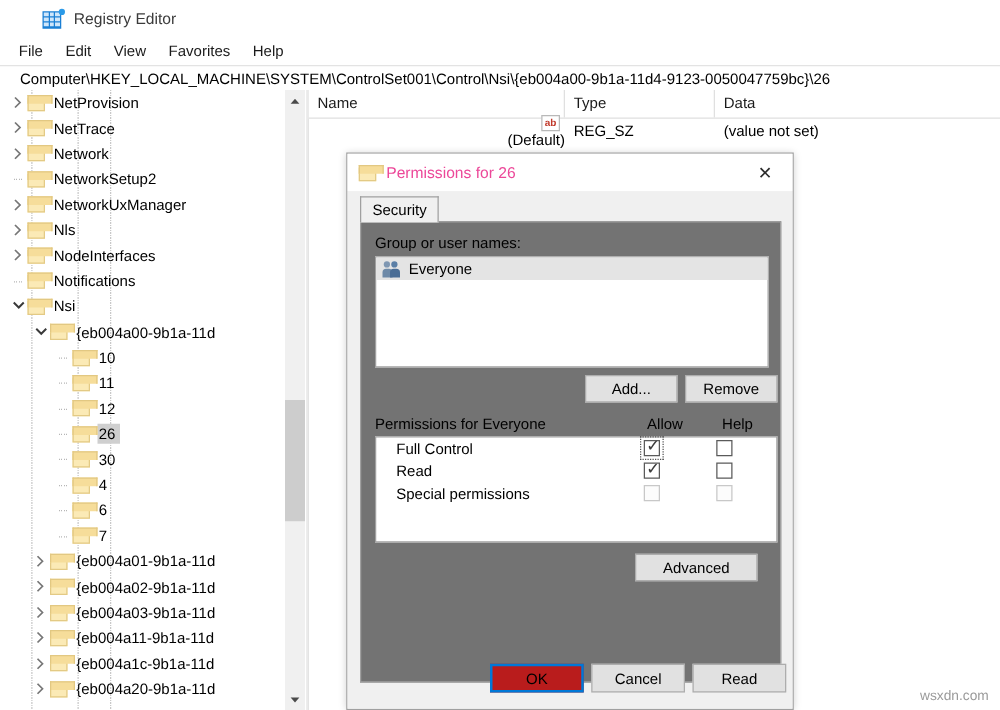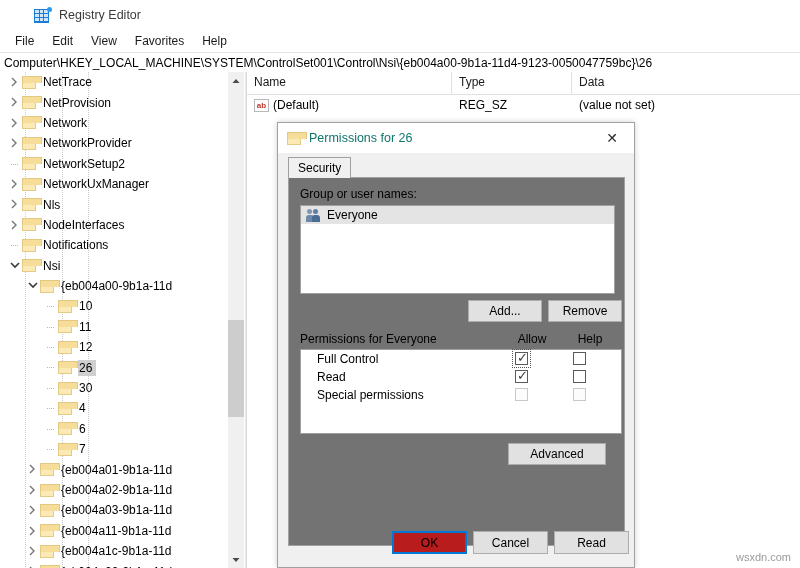--- a/index.html
+++ b/index.html
@@ -73,21 +73,21 @@
     cursor: default;
   }
 
   
   #addressbar {
     height: 19px;
     border-top: 1px solid #e3e3e3;
     border-bottom: 5px solid #1d4ed8;
     display: flex;
     align-items: center;
-    padding-left: 4px;
+    padding-left: 16px;
     background: #ffffff;
     font-size: 12px;
     white-space: nowrap;
     overflow: hidden;
   }
 
   
   #main {
     position: absolute;
     left: 0;
@@ -231,21 +231,21 @@
   .col-type { width: 120px; }
   .col-data { flex: 1 1 auto; border-right: none !important; }
 
   .value-row {
     display: flex;
     height: 20px;
     align-items: center;
     font-size: 12px;
   }
   .value-row .cell { box-sizing: border-box; padding-left: 7px; }
-  .value-row .cell.c-name { width: 205px; display: flex; align-items: flex-end; }
+  .value-row .cell.c-name { width: 205px; display: flex; align-items: flex-end; flex-direction: column; }
   .value-row .cell.c-type { width: 120px; }
   .value-row .cell.c-data { flex: 1 1 auto; }
   .ab-icon {
     width: 15px; height: 13px;
     margin-right: 4px;
     border: 1px solid #b9b9b9;
     background: #ffffff;
     font-size: 8px;
     font-weight: bold;
     color: #c0392b;
@@ -287,21 +287,21 @@
     width: 6px; height: 3px;
     background: #f6dd9a; border: 1px solid #e2c882; border-bottom: none;
     box-sizing: border-box;
   }
   #perm-titlebar .fold .body {
     position: absolute; left: 0; top: 2px;
     width: 14px; height: 11px;
     background: #fbeab6; border: 1px solid #e3ca85;
     box-sizing: border-box;
   }
-  #perm-title { font-size: 12.5px; color: #0f766e; }
+  #perm-title { font-size: 12.5px; color: #ec4899; }
   #perm-close {
     margin-left: auto;
     width: 44px; height: 30px;
     display: flex; align-items: center; justify-content: center;
     font-size: 14px; color: #2b2b2b;
   }
 
   #perm-body {
     position: absolute;
     left: 0; top: 30px; right: 0; bottom: 0;
@@ -534,60 +534,47 @@
           <div class="indent" style="width: 7px;"></div>
           <div class="twisty">
             <svg width="8" height="10" viewBox="0 0 8 10">
               <path d="M2 1 L6 5 L2 9" fill="none" stroke="#767676" stroke-width="1.4"></path>
             </svg>
           </div>
           <div class="folder">
             <div class="tab"></div>
             <div class="body"></div>
           </div>
+          <span class="label">NetProvision</span>
+        </div>
+        <div class="tree-row">
+          <div class="indent" style="width: 7px;"></div>
+          <div class="twisty">
+            <svg width="8" height="10" viewBox="0 0 8 10">
+              <path d="M2 1 L6 5 L2 9" fill="none" stroke="#767676" stroke-width="1.4"></path>
+            </svg>
+          </div>
+          <div class="folder">
+            <div class="tab"></div>
+            <div class="body"></div>
+          </div>
           <span class="label">NetTrace</span>
         </div>
         <div class="tree-row">
           <div class="indent" style="width: 7px;"></div>
           <div class="twisty">
             <svg width="8" height="10" viewBox="0 0 8 10">
               <path d="M2 1 L6 5 L2 9" fill="none" stroke="#767676" stroke-width="1.4"></path>
             </svg>
           </div>
           <div class="folder">
             <div class="tab"></div>
             <div class="body"></div>
           </div>
-          <span class="label">NetProvision</span>
-        </div>
-        <div class="tree-row">
-          <div class="indent" style="width: 7px;"></div>
-          <div class="twisty">
-            <svg width="8" height="10" viewBox="0 0 8 10">
-              <path d="M2 1 L6 5 L2 9" fill="none" stroke="#767676" stroke-width="1.4"></path>
-            </svg>
-          </div>
-          <div class="folder">
-            <div class="tab"></div>
-            <div class="body"></div>
-          </div>
           <span class="label">Network</span>
-        </div>
-        <div class="tree-row">
-          <div class="indent" style="width: 7px;"></div>
-          <div class="twisty">
-            <svg width="8" height="10" viewBox="0 0 8 10">
-              <path d="M2 1 L6 5 L2 9" fill="none" stroke="#767676" stroke-width="1.4"></path>
-            </svg>
-          </div>
-          <div class="folder">
-            <div class="tab"></div>
-            <div class="body"></div>
-          </div>
-          <span class="label">NetworkProvider</span>
         </div>
         <div class="tree-row">
           <div class="indent" style="width: 7px;"></div>
           <div class="twisty">
             <div class="elbow" style="left: 4px;"></div>
           </div>
           <div class="folder">
             <div class="tab"></div>
             <div class="body"></div>
           </div>

